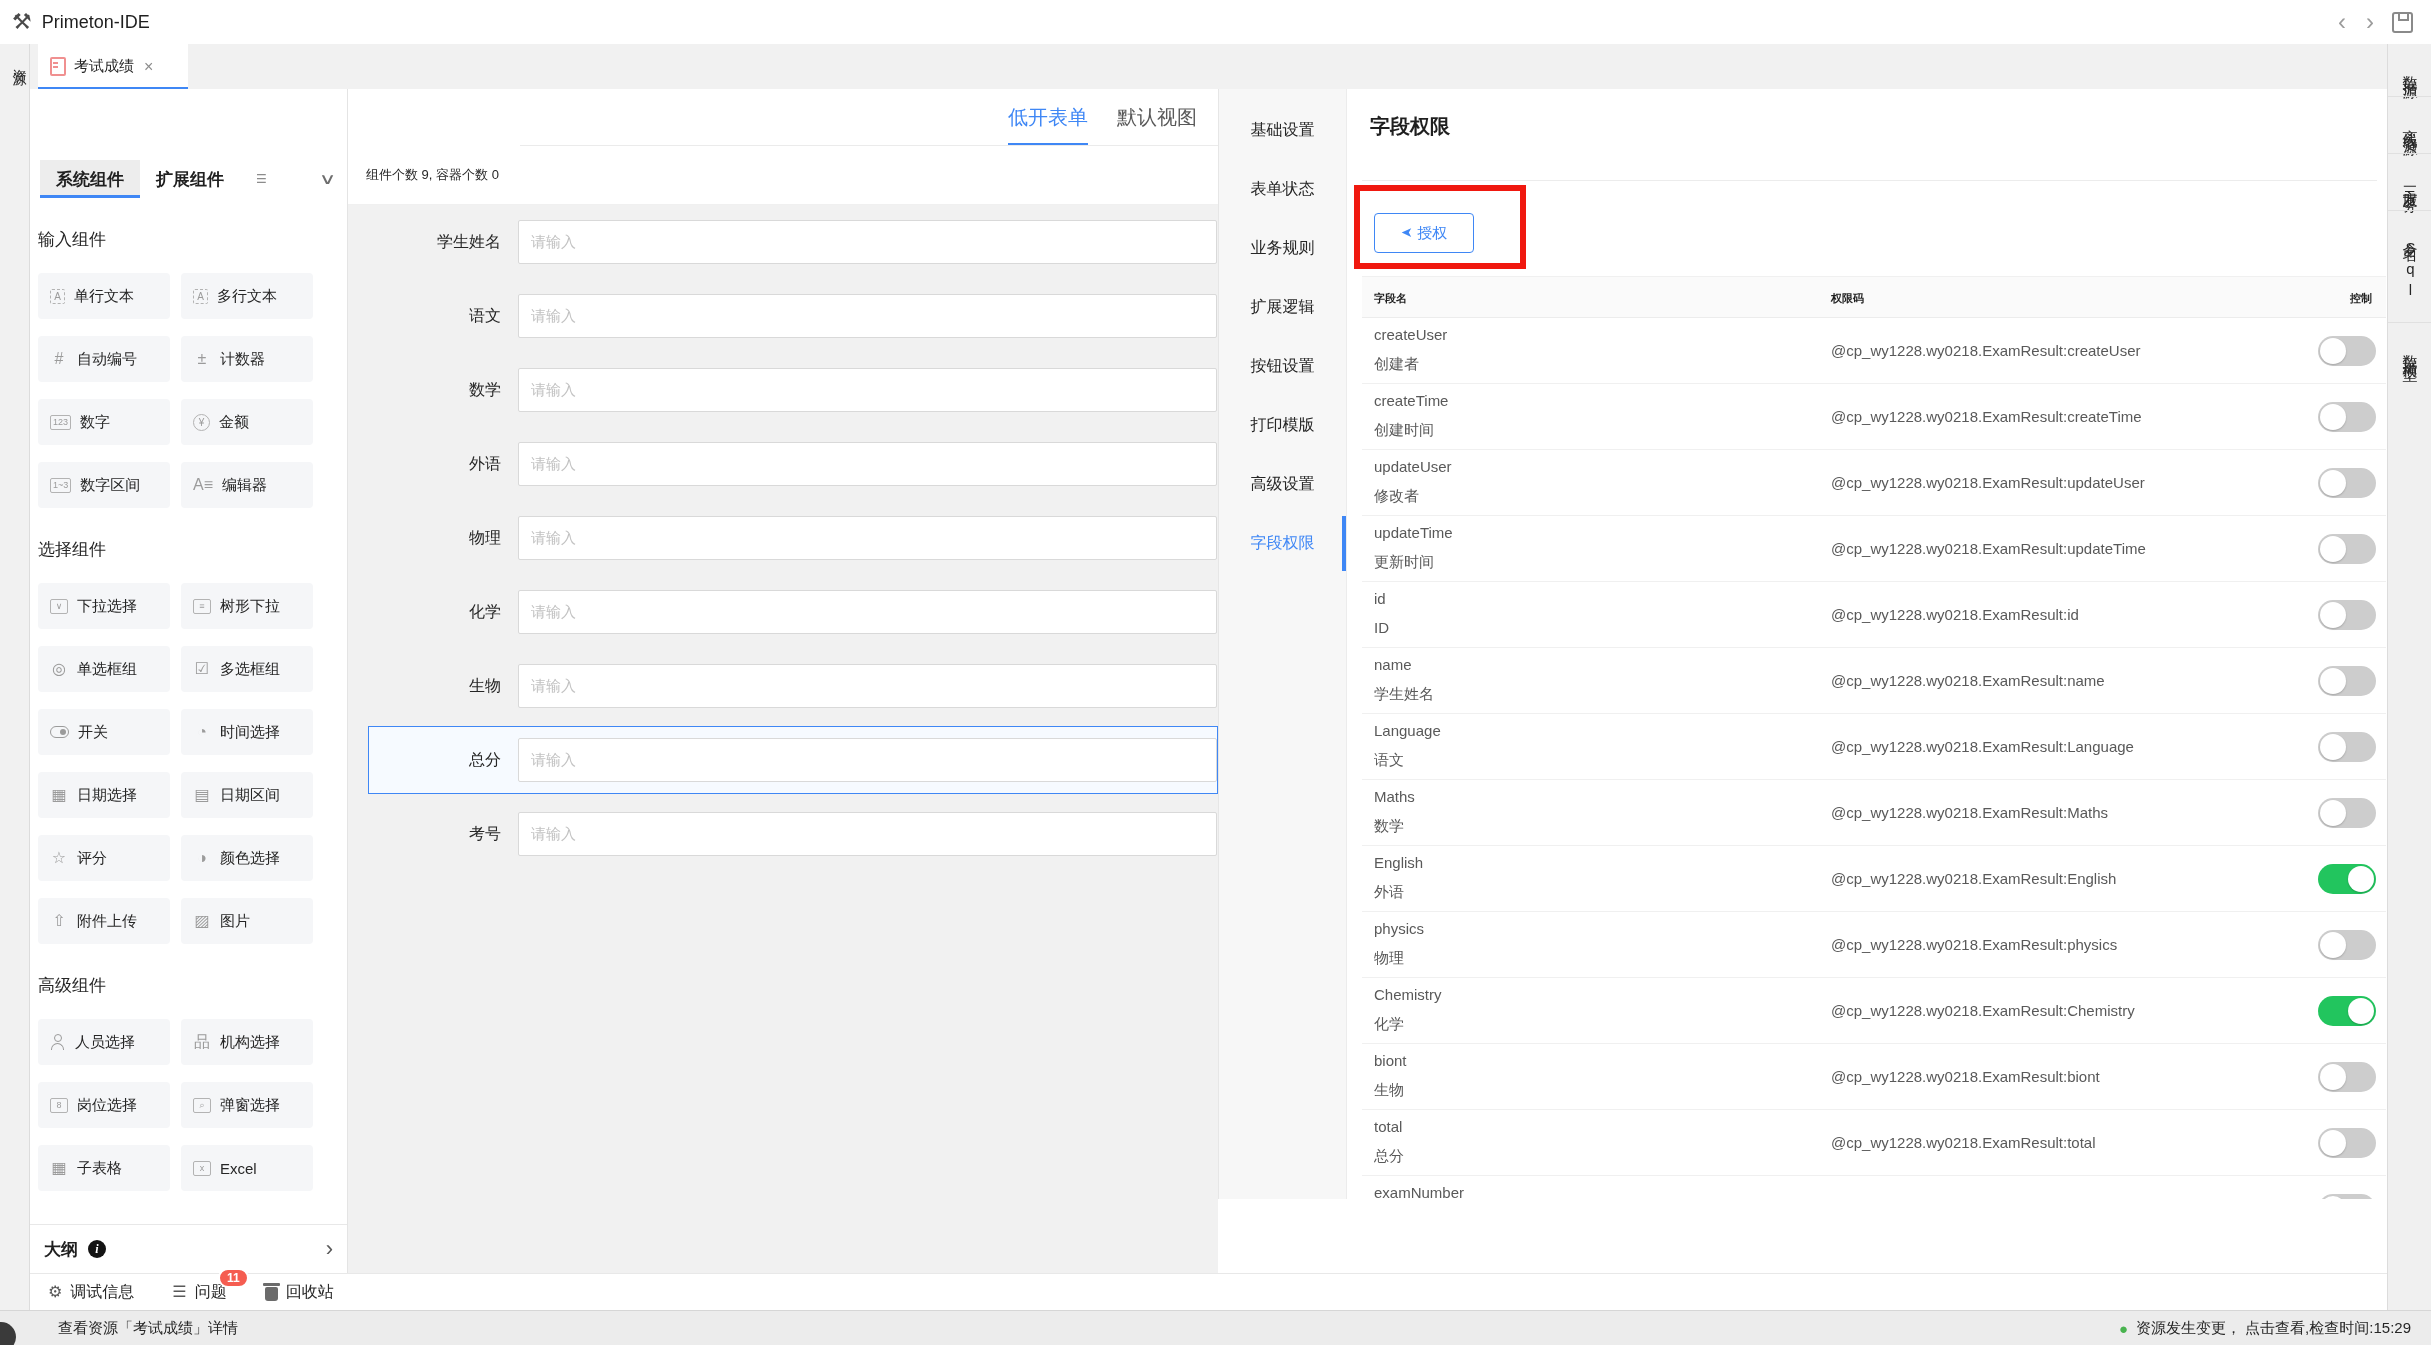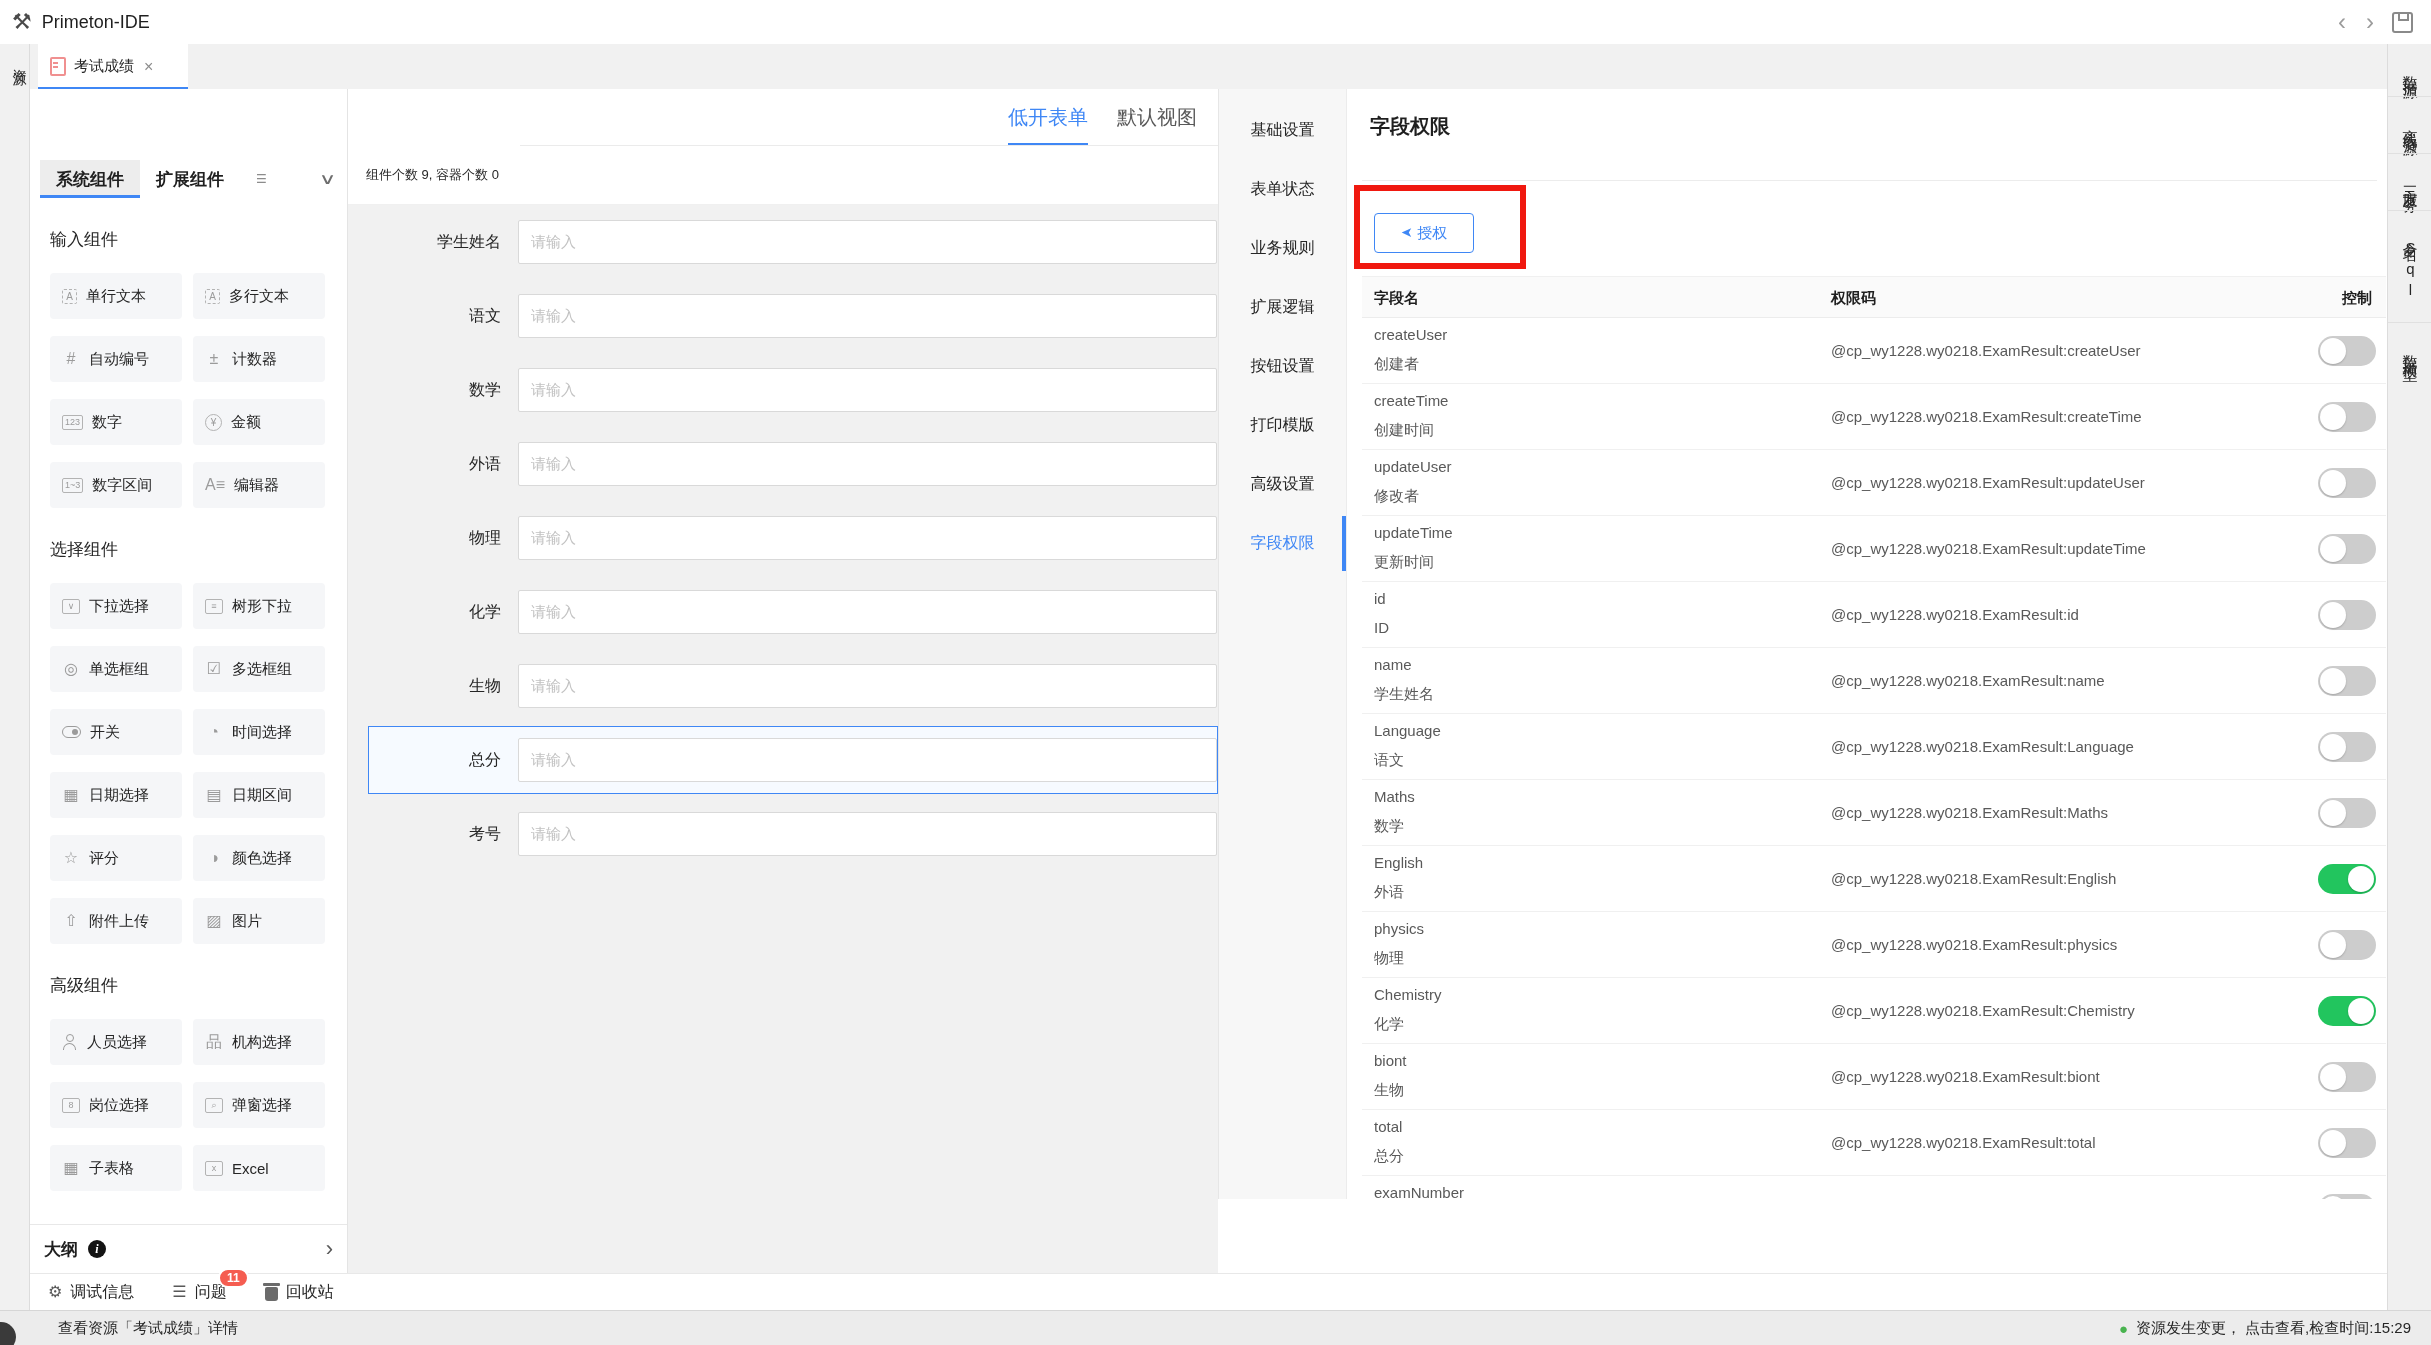--- a/index.html
+++ b/index.html
@@ -34,21 +34,21 @@
 
   
   .palette{left:30px;top:89px;width:318px;height:1184px;background:#fff;border-right:1px solid #e4e4e4;box-sizing:border-box;overflow:hidden;}
   .ptabs{position:absolute;left:10px;right:10px;top:71px;height:38px;display:flex;align-items:stretch;}
   .ptab{font-size:17px;font-weight:bold;color:#1f1f1f;display:flex;align-items:center;padding:0 16px;position:relative;}
   .ptab.active{background:#ededed;}
   .ptab.active::after{content:'';position:absolute;left:0;right:0;bottom:0;height:3px;background:#3f87f5;}
   .ptab-ham{font-size:12px;color:#8c8c8c;margin-left:16px;align-self:center;}
   .ptab-chev{margin-left:auto;align-self:center;font-size:15px;color:#6e6e6e;margin-right:4px;transform:scaleX(1.6);}
   .psections{position:absolute;left:0;right:0;top:109px;}
-  .psec{padding:0 20px;margin-top:30px;}
+  .psec{padding:0 8px;margin-top:30px;}
   .psec-title{font-size:17px;color:#262626;margin-bottom:22px;}
   .pgrid{display:grid;grid-template-columns:132px 132px;gap:17px 11px;}
   .pbtn{height:46px;background:#f5f6f8;border-radius:4px;display:flex;align-items:center;padding-left:12px;
         box-sizing:border-box;gap:9px;cursor:default;}
   .pbl{font-size:15px;color:#262626;white-space:nowrap;}
   .pi{color:#9b9b9b;font-size:16px;min-width:18px;text-align:center;flex:none;line-height:1;}
   .pi.box{border:1px solid #b3b3b3;border-radius:2px;font-size:9px;height:13px;line-height:13px;padding:0 2px;min-width:12px;}
   .pi.dashed{border:1px dashed #b3b3b3;border-radius:2px;font-size:10px;height:13px;line-height:13px;min-width:13px;}
   .pi.circle{border:1px solid #b3b3b3;border-radius:50%;width:15px;height:15px;line-height:15px;font-size:10px;min-width:15px;}
   .icx{position:relative;flex:none;}
@@ -111,21 +111,21 @@
   .mbar{position:absolute;right:0;top:2px;width:4px;height:55px;background:#3f87f5;}
   .panel-title{position:absolute;left:151px;top:24px;font-size:20px;font-weight:bold;color:#1f1f1f;}
   .panel-divider{position:absolute;left:143px;right:10px;top:91px;height:1px;background:#ececec;}
   .red-annotation{position:absolute;left:135px;top:96px;width:172px;height:84px;border:6px solid #f0180f;box-sizing:border-box;}
   .auth-btn{position:absolute;left:155px;top:124px;width:100px;height:40px;border:1px solid #3f87f5;border-radius:4px;
             background:#fff;display:flex;align-items:center;justify-content:center;gap:5px;font-size:15px;color:#3f87f5;box-sizing:border-box;}
   .plane{display:inline-block;transform:scaleX(-1) translateY(-1px);font-size:14px;color:#3f87f5;line-height:1;}
 
   .ptable{position:absolute;left:143px;top:187px;width:1024px;}
   .thead{height:42px;background:#fafafa;border-top:1px solid #f0f0f0;border-bottom:1px solid #ececec;
-         box-sizing:border-box;position:relative;font-weight:bold;font-size:15px;color:#1f1f1f;}
+         box-sizing:border-box;position:relative;font-weight:bold;font-size:11px;color:#1f1f1f;}
   .th-name{position:absolute;left:12px;top:0;line-height:42px;}
   .th-code{position:absolute;left:469px;top:0;line-height:42px;}
   .th-ctrl{position:absolute;right:14px;top:0;line-height:42px;}
   .trow{height:66px;border-bottom:1px solid #f0f0f0;position:relative;box-sizing:border-box;}
   .tn1{position:absolute;left:12px;top:8px;font-size:15px;color:#595959;}
   .tn2{position:absolute;left:12px;top:37px;font-size:15px;color:#595959;}
   .tcode{position:absolute;left:469px;top:0;line-height:66px;font-size:15px;color:#595959;white-space:nowrap;}
   .toggle{position:absolute;right:10px;top:18px;width:58px;height:30px;border-radius:15px;background:#cdcdcd;}
   .toggle::after{content:'';position:absolute;top:2px;left:2px;width:26px;height:26px;border-radius:50%;background:#fff;
                  box-shadow:0 1px 2px rgba(0,0,0,.2);}

